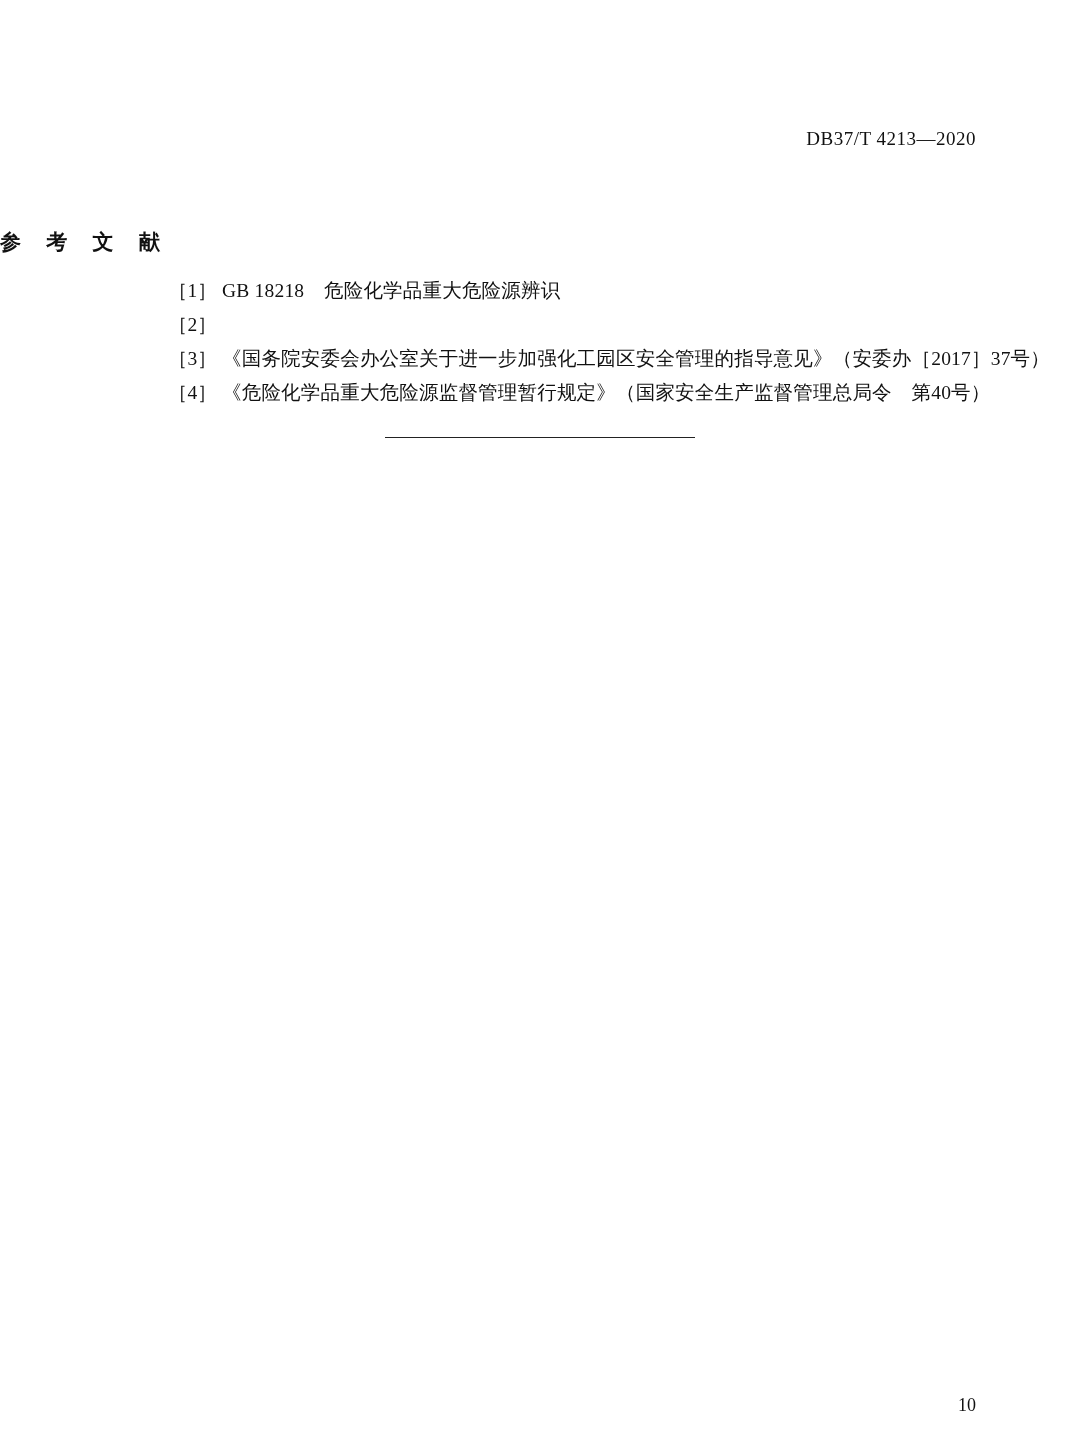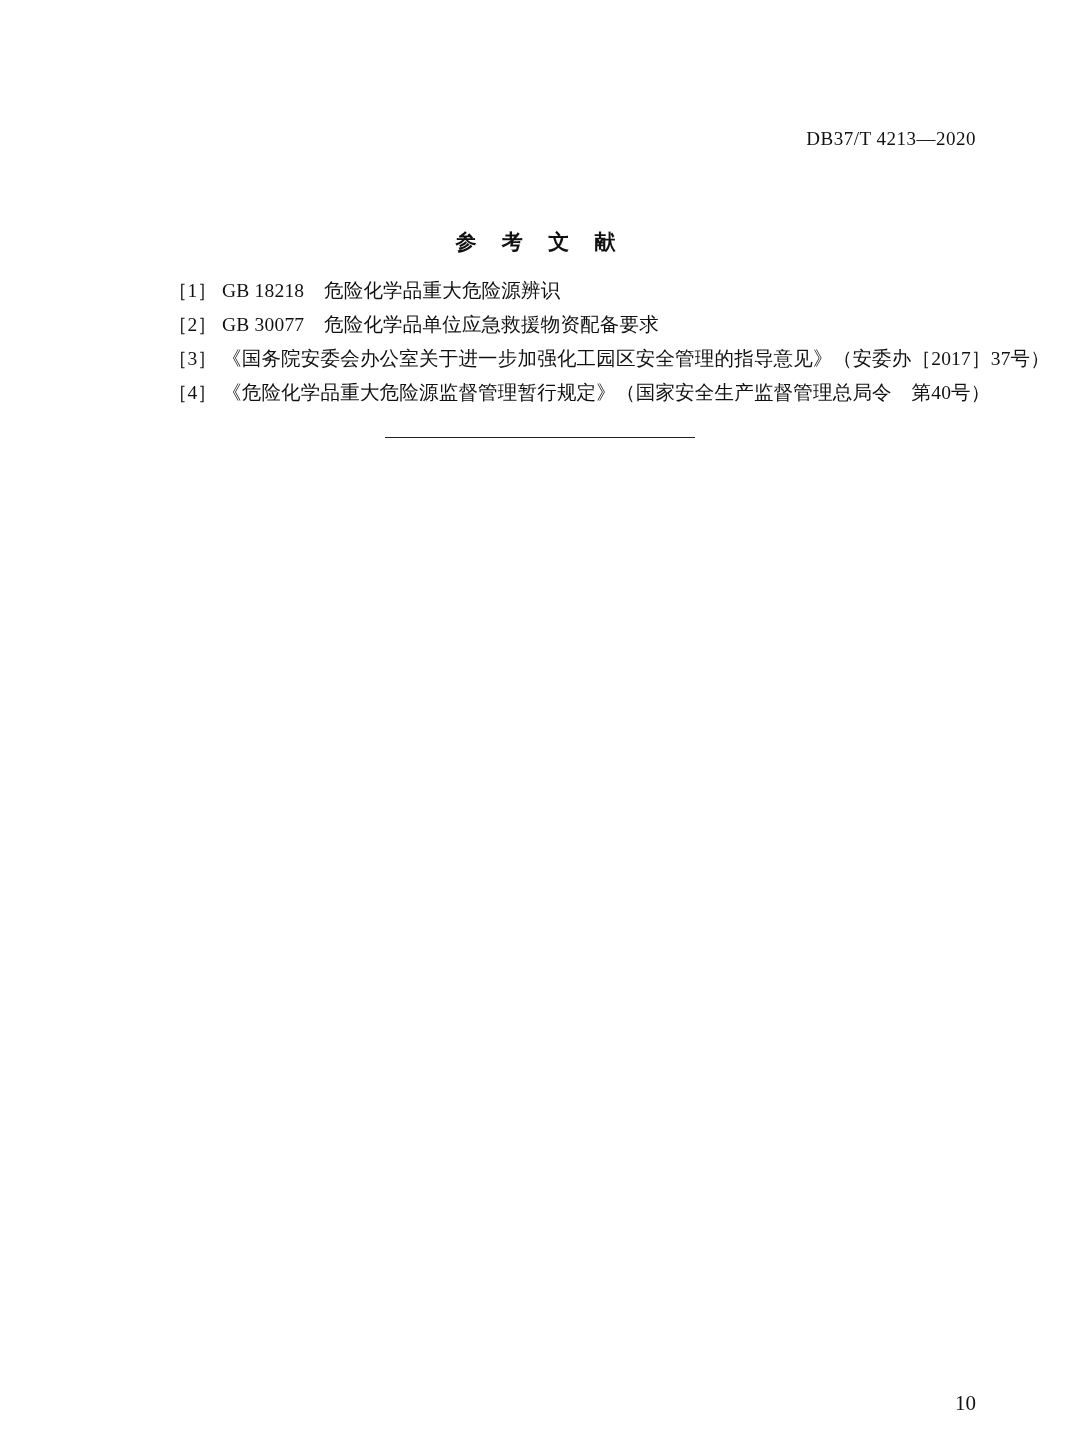--- a/index.html
+++ b/index.html
@@ -28,21 +28,21 @@
     font-size: 19px;
     letter-spacing: 0.5px;
     color: #111;
     white-space: nowrap;
   }
   .doc-title {
     position: absolute;
     top: 228px;
     left: 0;
     width: 100%;
-    text-align: center;
+    text-align: left;
     font-family: "DejaVu Serif", "Liberation Serif", serif;
     font-size: 21px;
     font-weight: bold;
     letter-spacing: 9px;
     color: #111;
   }
   .ref-list {
     position: absolute;
     top: 276px;
     left: 168px;
@@ -73,21 +73,21 @@
     transform: translateX(-50%);
     width: 310px;
     height: 0;
     border-top: 1px solid #222;
   }
   .page-number {
     position: absolute;
     bottom: 38px;
     right: 104px;
     font-family: "Liberation Serif", "DejaVu Serif", serif;
-    font-size: 21px;
+    font-size: 18px;
     color: #111;
     margin-top: 48px;
   }
 </style>
 </head>
 <body>
 
 <div class="page">
 
   <div class="header-code">DB37/T 4213—2020</div>
@@ -96,21 +96,20 @@
 
   <div class="ref-list">
 
     <div class="ref-item">
       <span class="ref-num">［1］</span>
       <span class="ref-text">GB 18218　危险化学品重大危险源辨识</span>
     </div>
 
     <div class="ref-item">
       <span class="ref-num">［2］</span>
-      <span class="ref-text">GB 30077　危险化学品单位应急救援物资配备要求</span>
     </div>
 
     <div class="ref-item">
       <span class="ref-num">［3］</span>
       <span class="ref-text">《国务院安委会办公室关于进一步加强化工园区安全管理的指导意见》（安委办［2017］37号）</span>
     </div>
 
     <div class="ref-item">
       <span class="ref-num">［4］</span>
       <span class="ref-text">《危险化学品重大危险源监督管理暂行规定》（国家安全生产监督管理总局令　第40号）</span>

